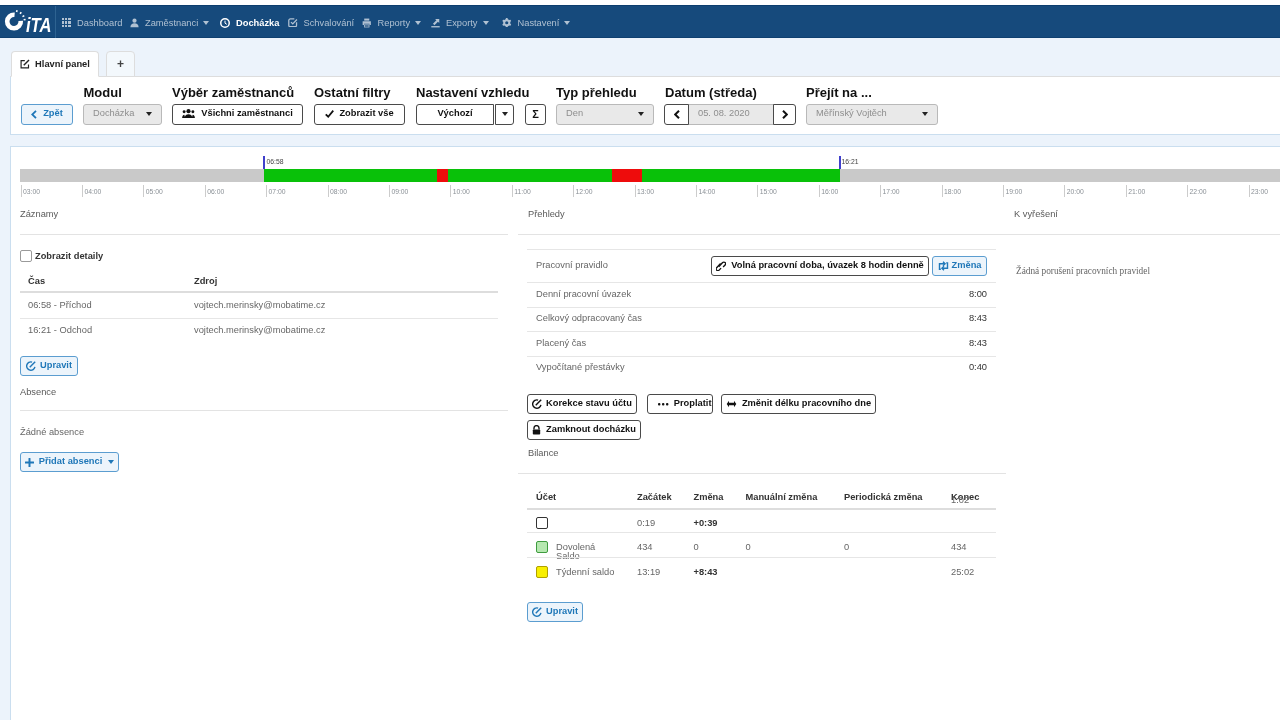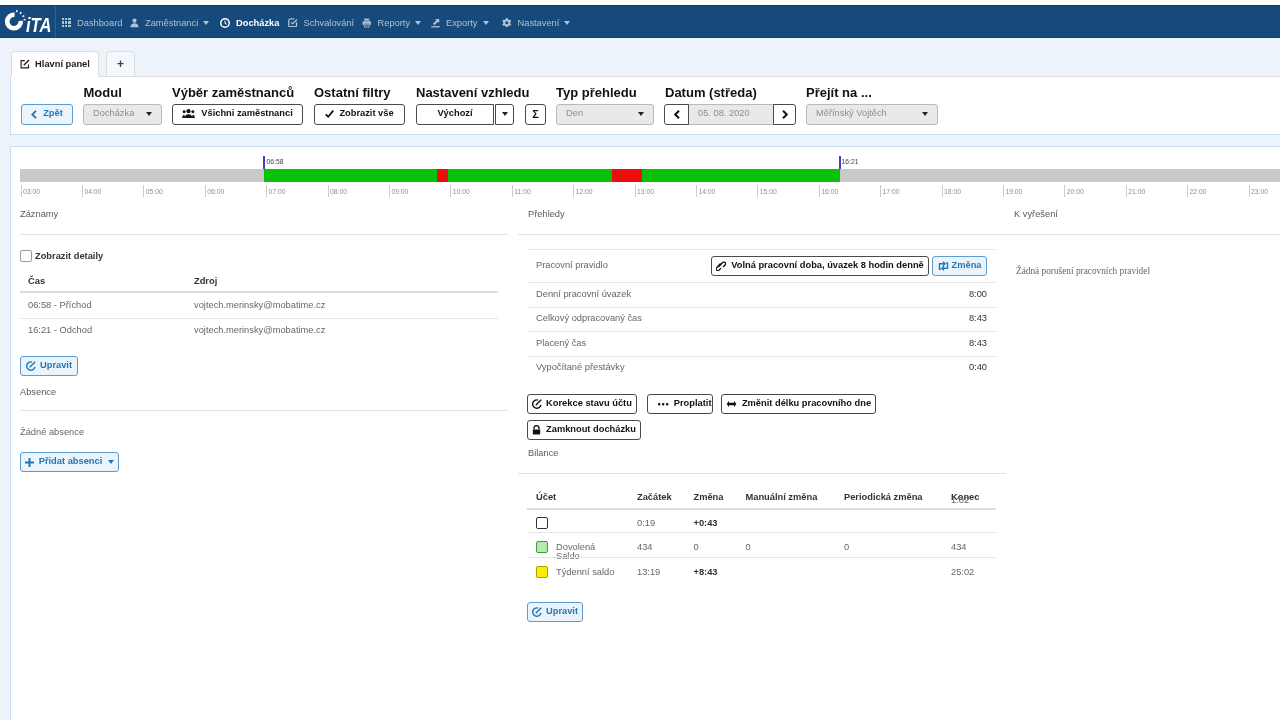--- a/index.html
+++ b/index.html
@@ -292,21 +292,21 @@
   <div class="txtb" style="left:536px; top:492.5px;">Účet</div>
   <div class="txtb" style="left:637px; top:492.5px;">Začátek</div>
   <div class="txtb" style="left:693.5px; top:492.5px;">Změna</div>
   <div class="txtb" style="left:745.5px; top:492.5px;">Manuální změna</div>
   <div class="txtb" style="left:844px; top:492.5px;">Periodická změna</div>
   <div class="txtb" style="left:951px; top:492.5px;">Konec</div>
   <div class="rowline" style="left:527px; top:507.5px; width:469px; height:2px; background:#ddd;"></div>
   <div class="sq" style="left:536px; top:516.5px; border:1.5px solid #333; background:#fff;"></div>
   <div class="txt" style="left:556px; top:531px;margin-top:21px;">Saldo</div>
   <div class="txt" style="left:637px; top:518.5px;">0:19</div>
-  <div class="txtb" style="left:693.5px; top:518.5px;">+0:43</div>
+  <div class="txtb" style="left:693.5px; top:518.5px;">+0:39</div>
   <div class="txt" style="left:951px; top:496px;">1:02</div>
   <div class="rowline" style="left:527px; top:532px; width:469px;"></div>
   <div class="sq" style="left:536px; top:541px; border:1.5px solid #3f9c3f; background:#b6e8b0;"></div>
   <div class="txt" style="left:556px; top:543px;">Dovolená</div>
   <div class="txt" style="left:637px; top:543px;">434</div>
   <div class="txt" style="left:693.5px; top:543px;">0</div>
   <div class="txt" style="left:745.5px; top:543px;">0</div>
   <div class="txt" style="left:844px; top:543px;">0</div>
   <div class="txt" style="left:951px; top:543px;">434</div>
   <div class="rowline" style="left:527px; top:556.5px; width:469px;"></div>

